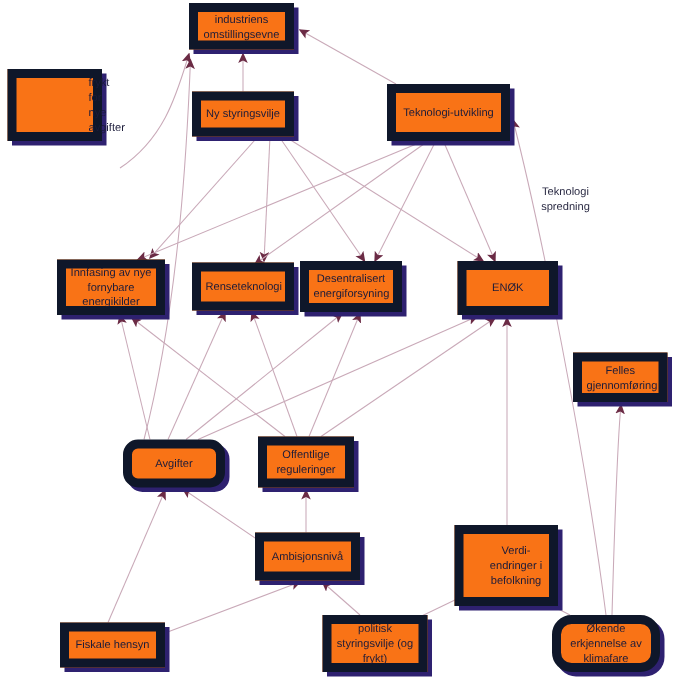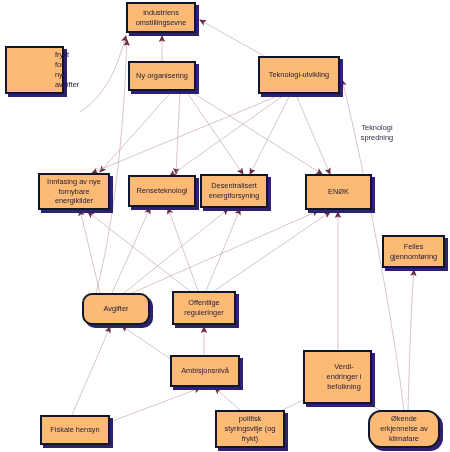--- a/index.html
+++ b/index.html
@@ -18,22 +18,22 @@
   #edges {
     position: absolute;
     left: 0; top: 0;
     width: 450px;
     height: 452px;
     pointer-events: none;
   }
   .node {
     position: absolute;
     box-sizing: border-box;
-    background: #fdba74;
-    border: 2px solid #0f172a;
+    background: #f97316;
+    border: 6px solid #0f172a;
     box-shadow: 3px 3px 0 0 #2e2170;
     display: flex;
     align-items: center;
     text-align: center;
     color: #1b1b3a;
     font-size: 7.4px;
     line-height: 1.32;
     padding: 2px 3px;
     z-index: 5;
   }
@@ -93,21 +93,21 @@
   </svg>
 
   <div id="node-layer">
       <div class="node" style="left: 126px; top: 2px; width: 70px; height: 31px;">
         <span>industriens omstillingsevne</span>
       </div>
       <div class="node" style="left: 5px; top: 46px; width: 59px; height: 48px; padding-left: 48px;">
         <span>frykt for nye avgifter</span>
       </div>
       <div class="node" style="left: 128px; top: 61px; width: 68px; height: 30px;">
-        <span>Ny organisering</span>
+        <span>Ny styringsvilje</span>
       </div>
       <div class="node" style="left: 258px; top: 56px; width: 82px; height: 38px;">
         <span>Teknologi-utvikling</span>
       </div>
       <div class="node" style="left: 38px; top: 173px; width: 72px; height: 37px;">
         <span>Innfasing av nye fornybare energikilder</span>
       </div>
       <div class="node" style="left: 128px; top: 175px; width: 68px; height: 32px;">
         <span>Renseteknologi</span>
       </div>

